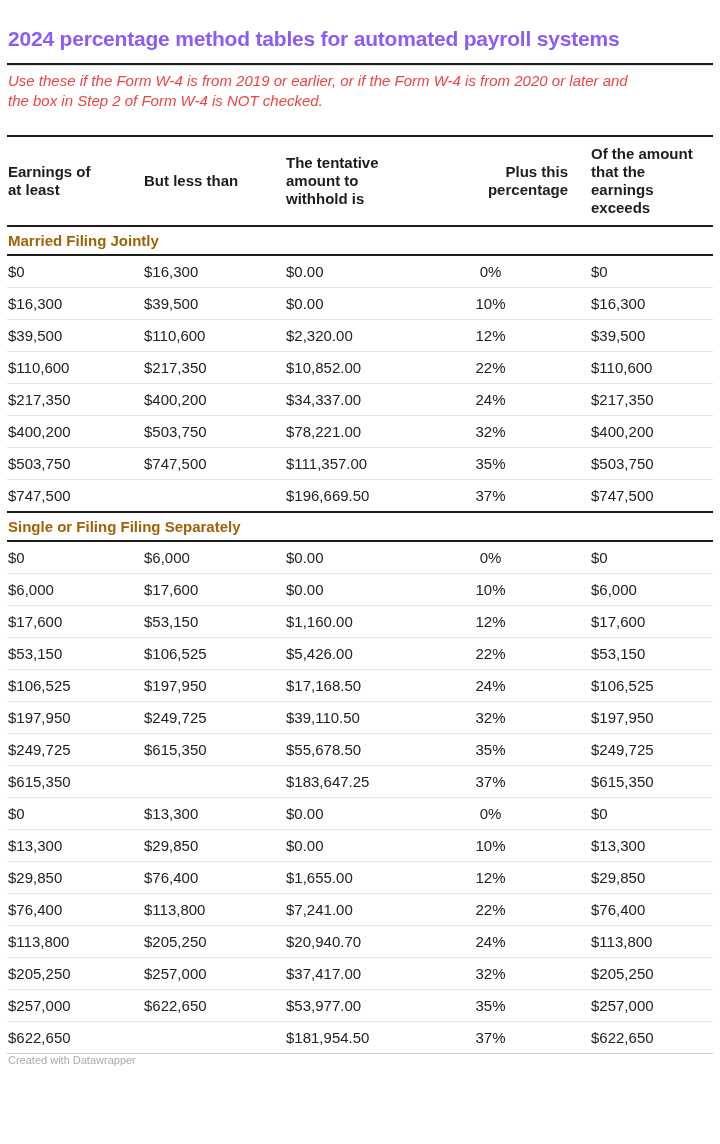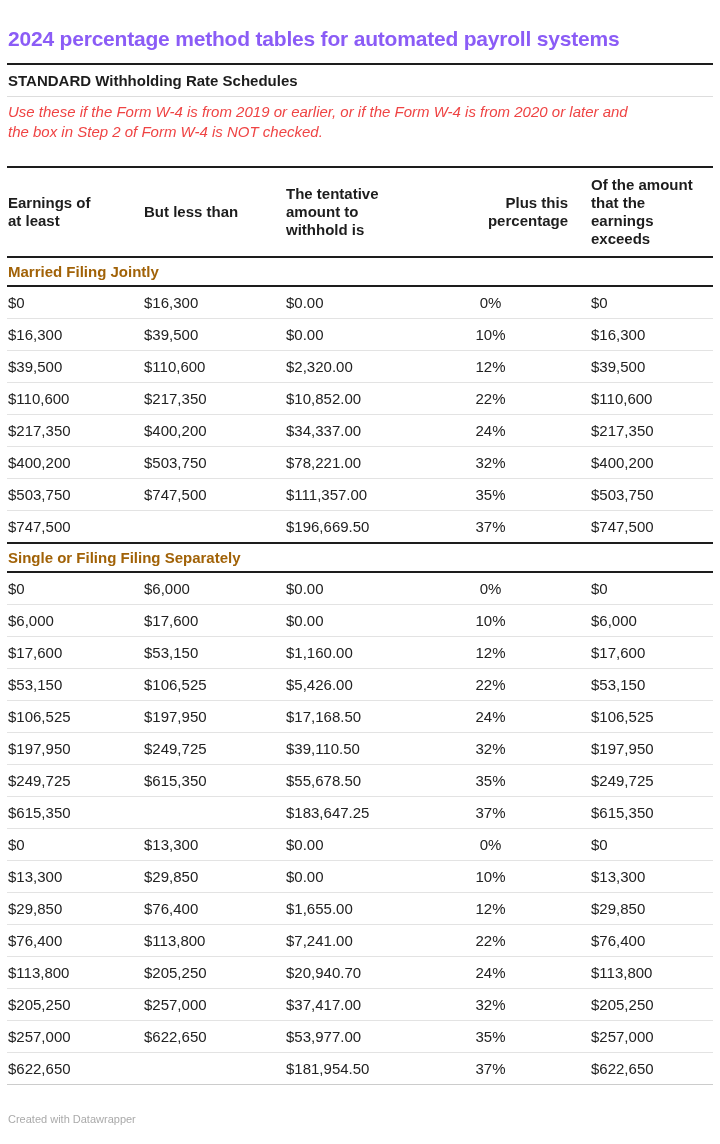--- a/index.html
+++ b/index.html
@@ -73,36 +73,35 @@
   .data-row td {
     padding: 8px 8px 8px 1px;
     line-height: 15px;
     border-top: 1px solid #e3e3e3;
     overflow: hidden;
   }
   .data-row td.c4 { text-align: center; padding-left: 0; padding-right: 0; }
   .data-row td.c5 { padding-left: 23px; }
 
   .credit {
-    margin: 28px 0 0 1px;
+    margin: 0 0 0 1px;
     font-size: 11px;
     line-height: 13px;
     color: #aaaaaa;
   }
 </style>
 </head>
 <body>
 
 <div class="page">
 
   <h1 class="chart-title" style="color: #8b5cf6;">2024 percentage method tables for automated payroll systems</h1>
 
   <hr class="rule-dark">
 
-  <div class="chart-subtitle">STANDARD Withholding Rate Schedules</div>
 
   <hr class="rule-light">
 
   <p class="chart-description">Use these if the Form W-4 is from 2019 or earlier, or if the Form W-4 is from 2020 or later and
 the box in Step 2 of Form W-4 is NOT checked.</p>
 
   <table id="withholding-table">
     <colgroup>
       <col style="width:136px">
       <col style="width:142px">

